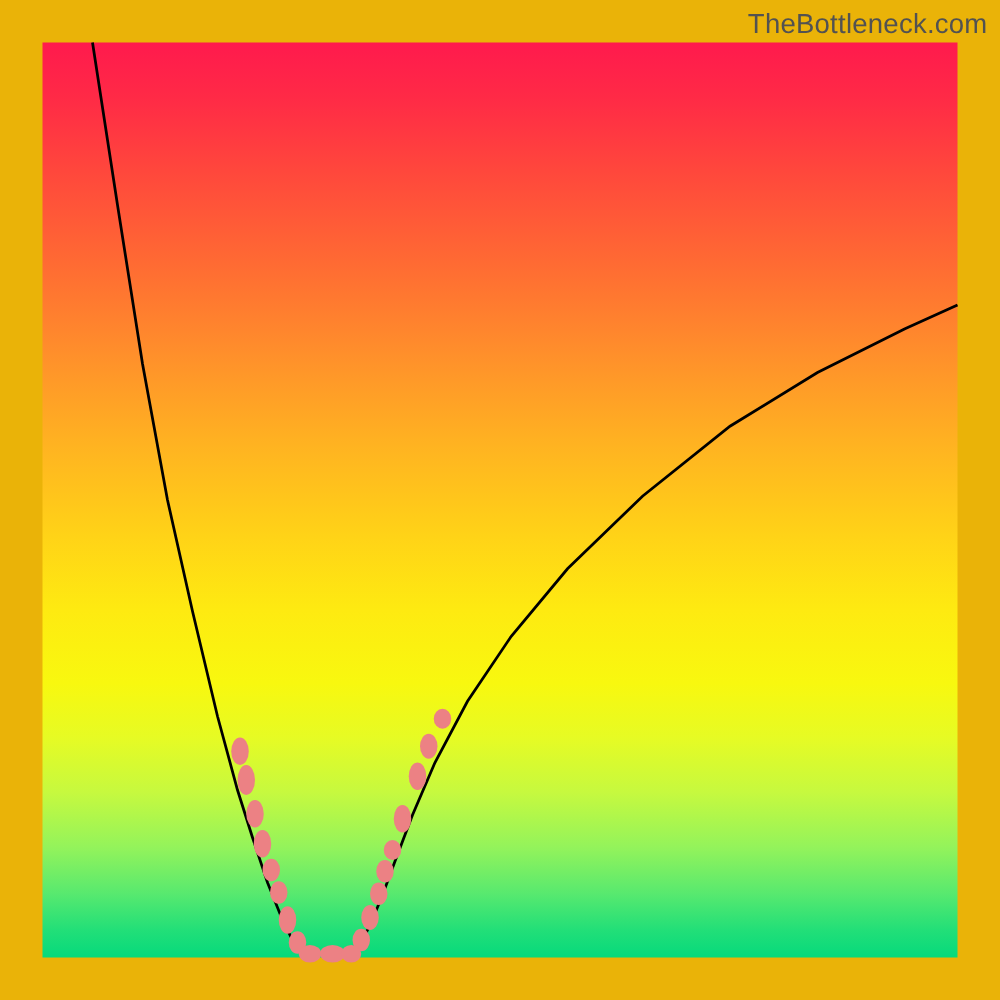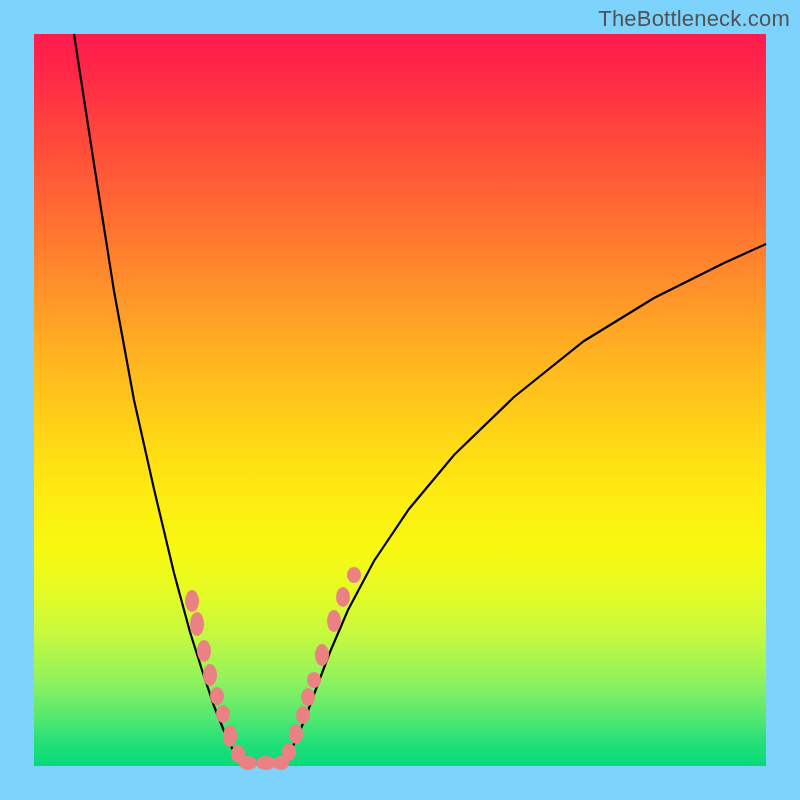--- a/index.html
+++ b/index.html
@@ -10,21 +10,21 @@
     overflow: hidden;
     background: #000;
     font-family: Arial, Helvetica, sans-serif;
   }
   .frame {
     position: absolute;
     top: 0;
     left: 0;
     width: 800px;
     height: 800px;
-    background: #7dd3fc;
+    background: #eab308;
   }
   .plot-area {
     position: absolute;
     top: 34px;
     left: 34px;
     width: 732px;
     height: 732px;
     
     background: linear-gradient(to bottom,
       #ff1a4d 0%,

